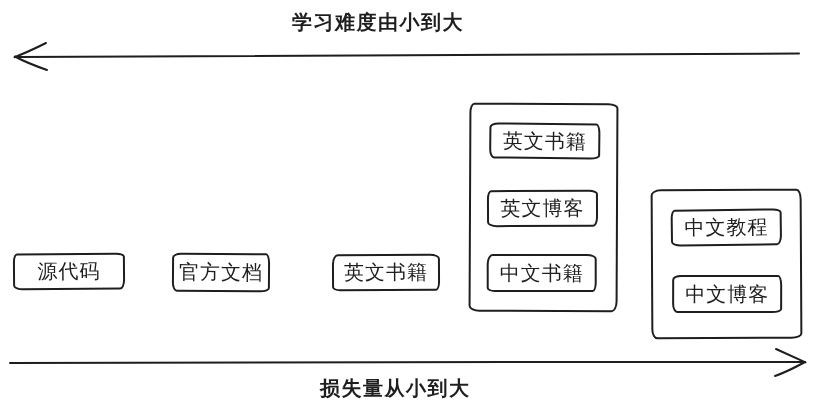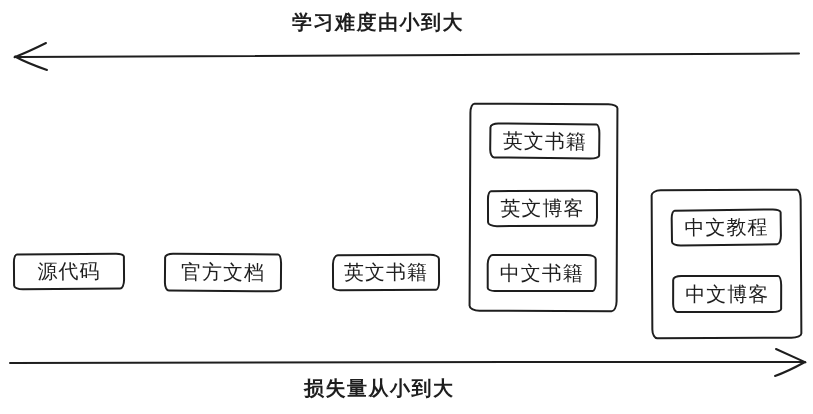--- a/index.html
+++ b/index.html
@@ -16,21 +16,21 @@
   }
   .axis-label {
     position: absolute;
     font-size: 20px;
     letter-spacing: 1.5px;
     color: var(--stroke);
     white-space: nowrap;
     font-weight: bold;
   }
   .axis-label.top    { left: 292px; top: 9px;  }
-  .axis-label.bottom { left: 304px; top: 375px; }
+  .axis-label.bottom { left: 320px; top: 375px; }
   svg.arrow-layer {
     position: absolute;
     left: 0; top: 0;
     width: 813px; height: 414px;
     pointer-events: none;
     color: var(--stroke);
   }
   .sketch-box {
     position: absolute;
     border: 2px solid var(--stroke);
@@ -42,21 +42,21 @@
     letter-spacing: 1px;
     white-space: nowrap;
   }
   
   .wob-a { border-radius: 4px 9px 5px 10px / 9px 4px 10px 5px; transform: rotate(-0.45deg); }
   .wob-b { border-radius: 9px 4px 10px 5px / 5px 10px 4px 9px; transform: rotate(0.4deg); }
   .wob-c { border-radius: 6px 10px 4px 8px / 10px 5px 9px 4px; transform: rotate(-0.3deg); }
 
   
   .node-1 { left: 13px;  top: 253px; width: 112px; height: 37px; }
-  .node-2 { left: 164px; top: 253px; width: 118px; height: 39px; }
+  .node-2 { left: 172px; top: 253px; width: 98px; height: 39px; }
   .node-3 { left: 332px; top: 254px; width: 108px; height: 37px; }
 
   
   .group {
     position: absolute;
     border: 2px solid var(--stroke);
     background: var(--bg);
   }
   .group-1 { left: 469px; top: 103px; width: 149px; height: 209px;
              border-radius: 5px 10px 6px 11px / 10px 5px 11px 6px; transform: rotate(0.25deg); }

